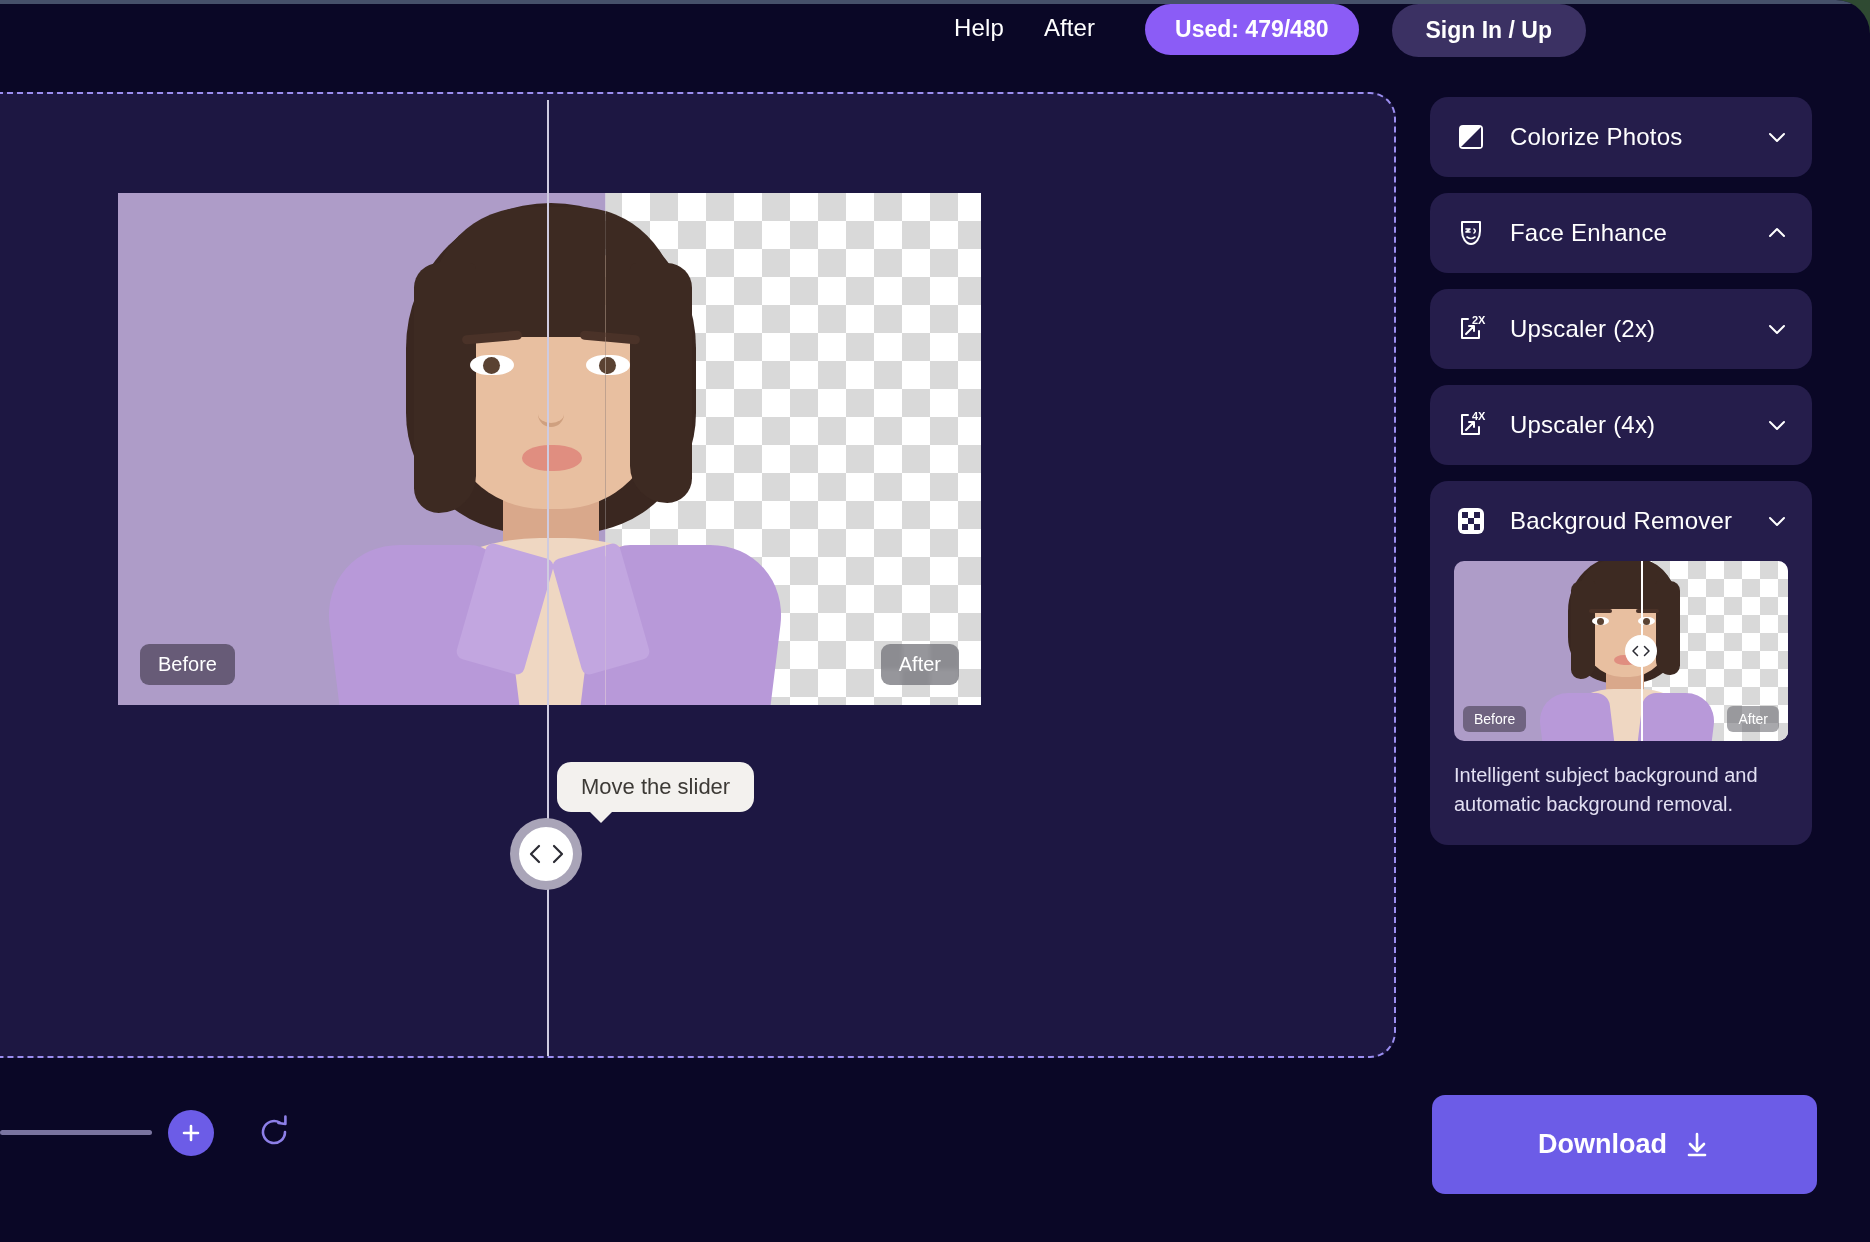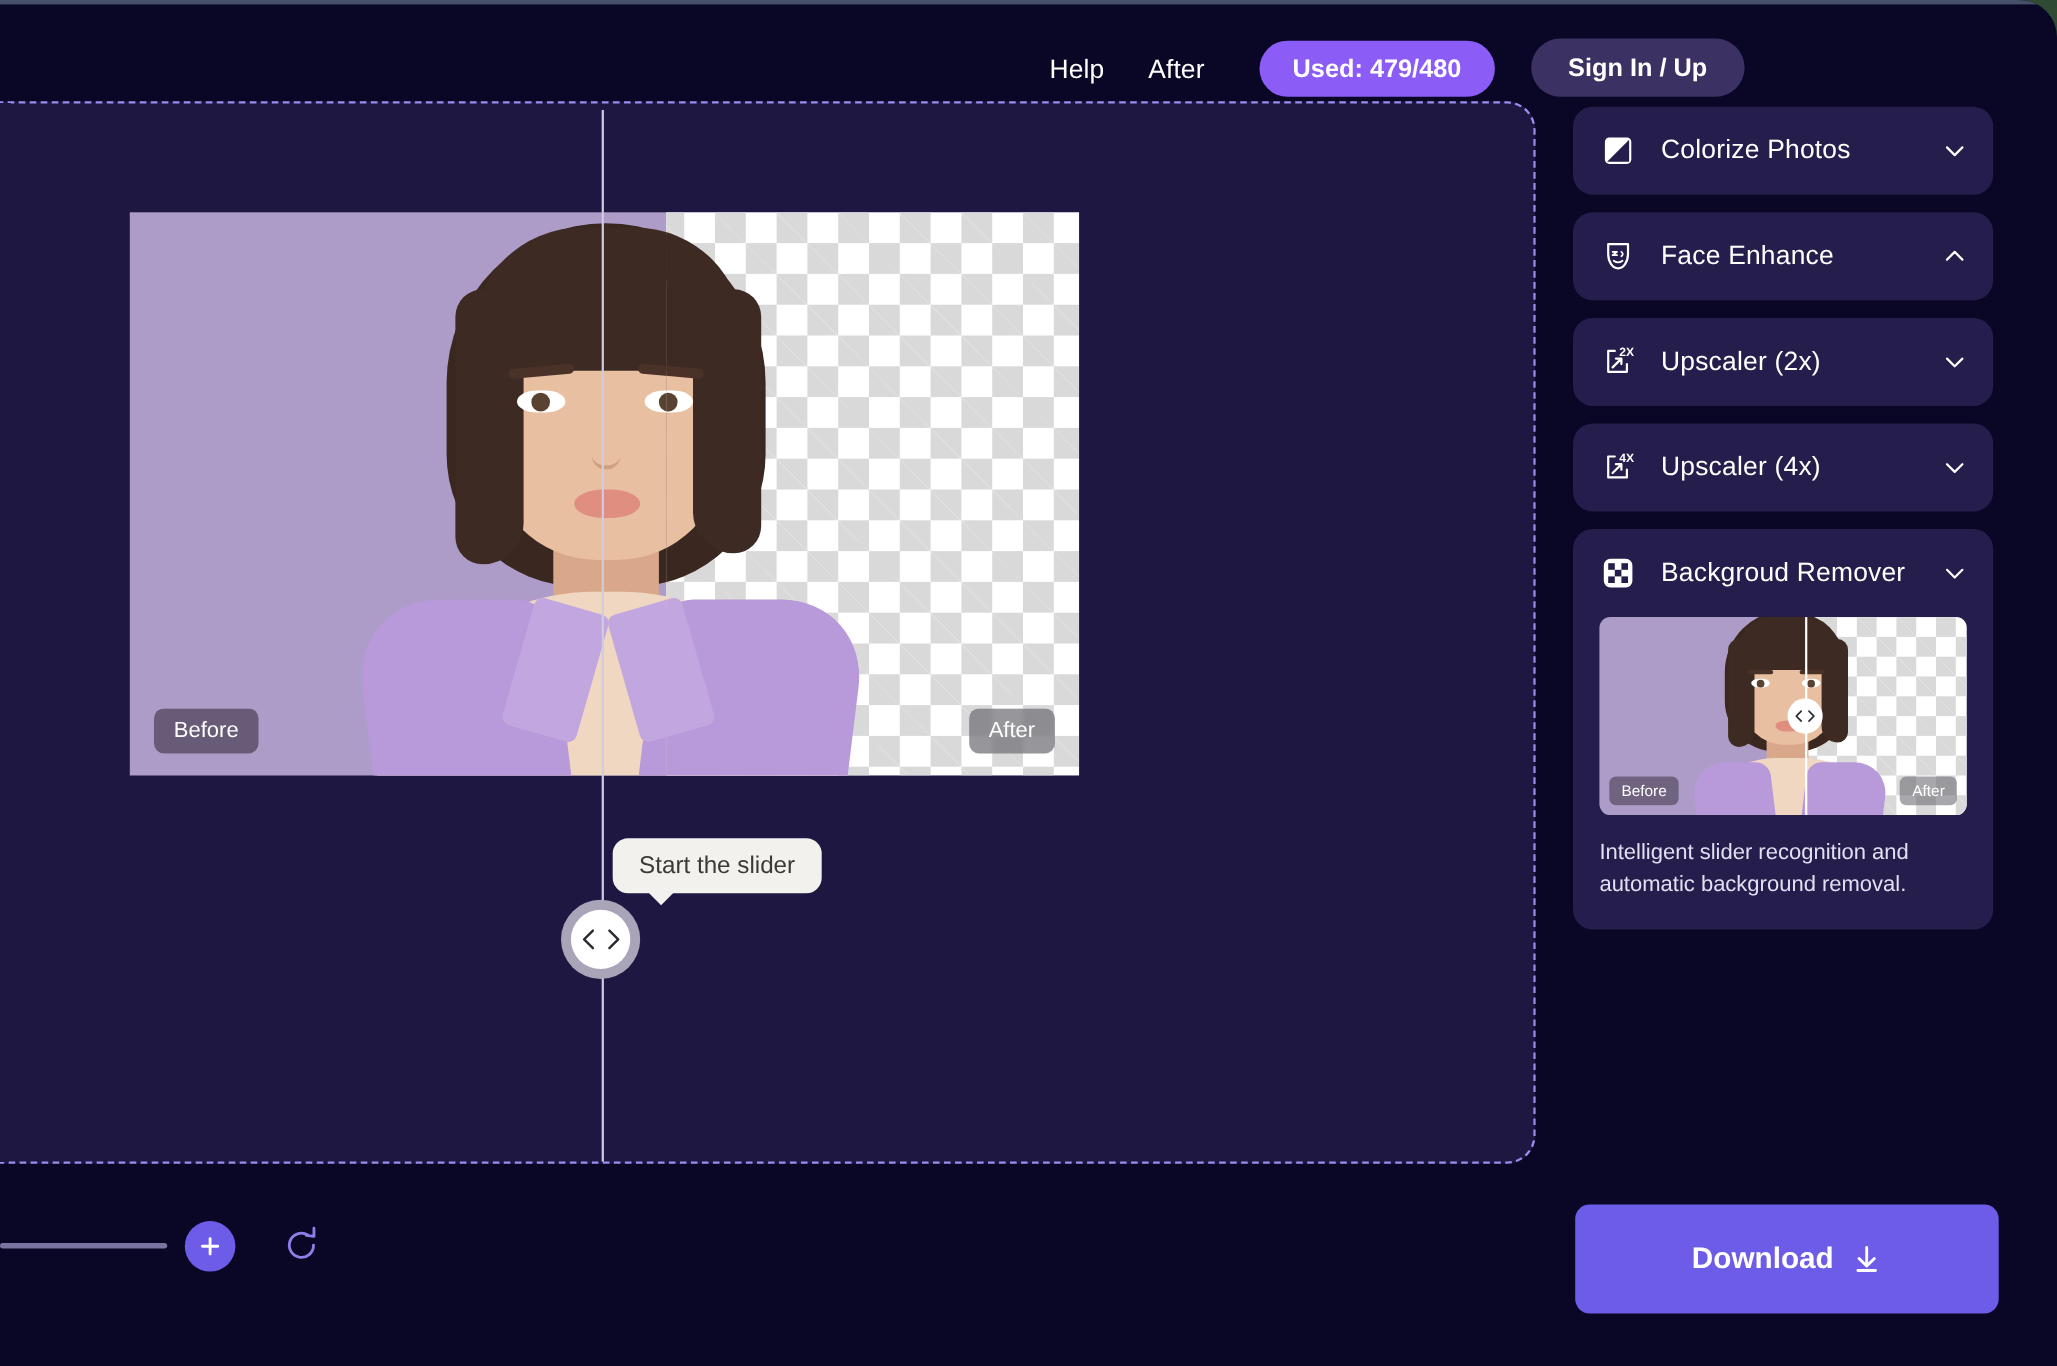--- a/index.html
+++ b/index.html
@@ -24,21 +24,21 @@
   #top-strip {
     position: absolute; left: 0; top: 0;
     width: 1870px; height: 4px;
     background: #46506a;
   }
 
   
   #header {
     position: absolute; left: 0; top: 4px;
     width: 1640px; height: 84px;
-    display: flex; align-items: flex-end;
+    display: flex; align-items: flex-start;
     justify-content: flex-end;
     gap: 0px;
     padding-right: 54px;
   }
   .hdr-link {
     color: #ffffff;
     font-size: 24px;
     letter-spacing: .1px;
     padding: 10px 20px;
     cursor: pointer;
@@ -473,21 +473,21 @@
         <div class="p-nose"></div>
         <div class="p-lip"></div>
       </div>
     </div>
     <div class="ba-tag before">Before</div>
     <div class="ba-tag after">After</div>
   </div>
 
   <div id="main-divider-line"></div>
 
-  <div id="tooltip">Start the slider</div>
+  <div id="tooltip">Move the slider</div>
 
   <div id="slider-handle">
     <svg width="17" height="22" viewBox="0 0 17 22">
       <path d="M12 3 L4 11 L12 19" stroke="#2b2b33" stroke-width="2.2" fill="none" stroke-linecap="round" stroke-linejoin="round"></path>
     </svg>
     <svg width="17" height="22" viewBox="0 0 17 22">
       <path d="M5 3 L13 11 L5 19" stroke="#2b2b33" stroke-width="2.2" fill="none" stroke-linecap="round" stroke-linejoin="round"></path>
     </svg>
   </div>
 
@@ -633,21 +633,21 @@
               <path d="M6.5 1.5 L2 6 L6.5 10.5" stroke="#2b2b33" stroke-width="1.5" fill="none" stroke-linecap="round" stroke-linejoin="round"></path>
             </svg>
             <svg width="9" height="12" viewBox="0 0 9 12">
               <path d="M2.5 1.5 L7 6 L2.5 10.5" stroke="#2b2b33" stroke-width="1.5" fill="none" stroke-linecap="round" stroke-linejoin="round"></path>
             </svg>
           </div>
           <div class="thumb-tag before">Before</div>
           <div class="thumb-tag after">After</div>
         </div>
 
-        <div id="panel-desc">Intelligent slider recognition and automatic background removal.</div>
+        <div id="panel-desc">Intelligent subject background and automatic background removal.</div>
       </div>
     </div>
   </div>
 
   <button id="download-btn">
     <span>Download</span>
     <svg width="28" height="28" viewBox="0 0 28 28">
       <path d="M14 3 V19 M7 13 L14 20 L21 13" stroke="#ffffff" stroke-width="2.6" fill="none" stroke-linecap="round" stroke-linejoin="round"></path>
       <path d="M6 24 H22" stroke="#ffffff" stroke-width="2.6" stroke-linecap="round"></path>
     </svg>

